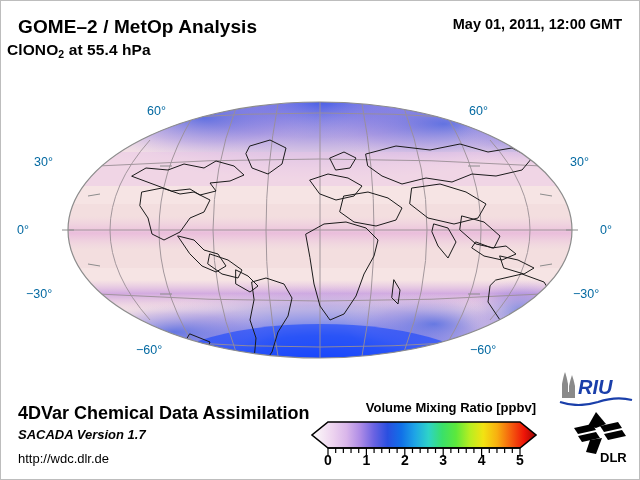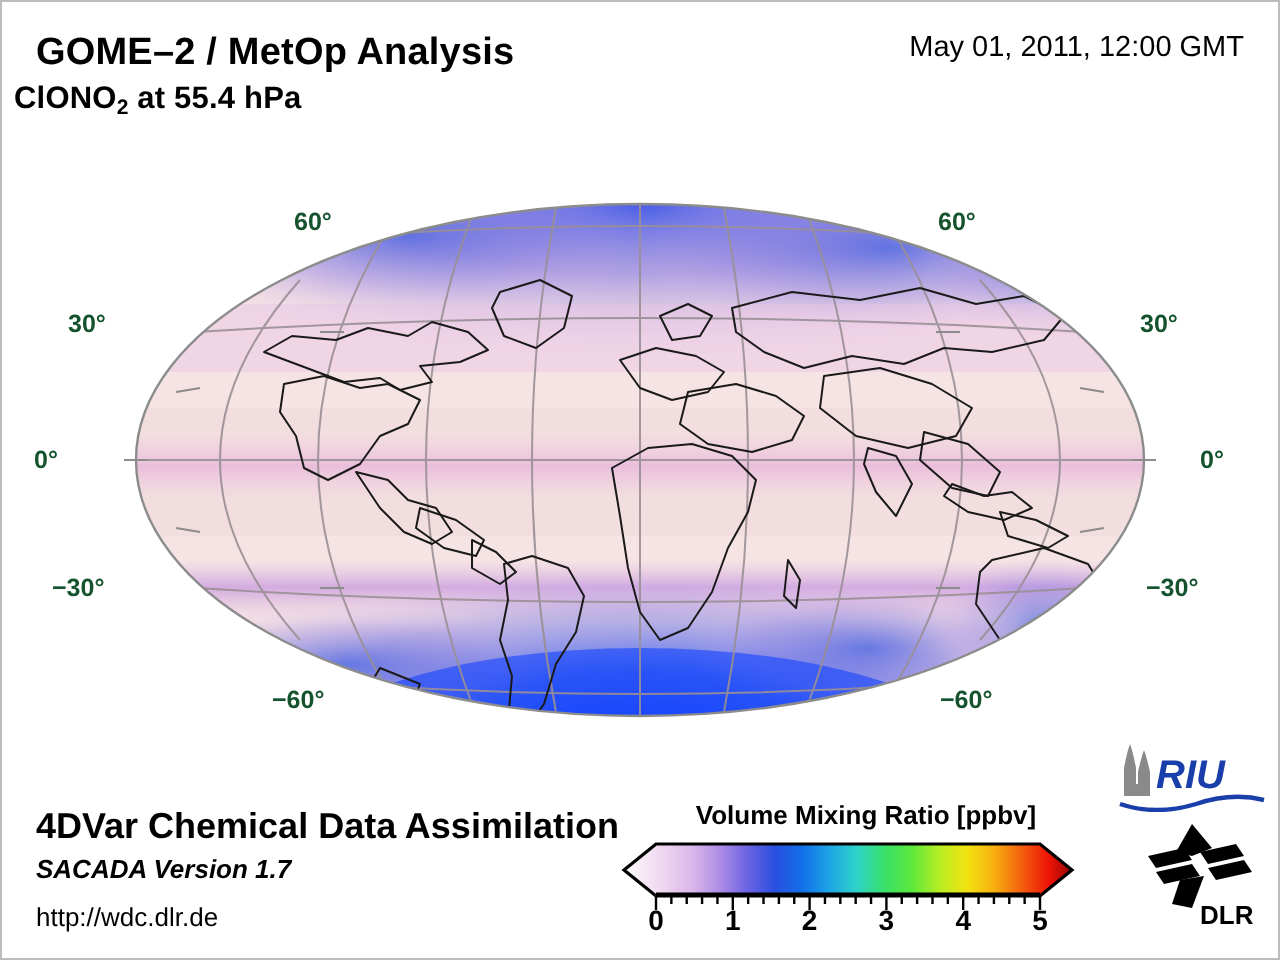--- a/index.html
+++ b/index.html
@@ -3,32 +3,32 @@
 <meta charset="utf-8">
 <style>
   html,body{margin:0;padding:0;background:#fff;}
   body{width:640px;height:480px;position:relative;overflow:hidden;
        font-family:"Liberation Sans",sans-serif;color:#000;}
   .frame{position:absolute;inset:0;border:1px solid #bdbdbd;box-sizing:border-box;}
 
   #title1{position:absolute;left:18px;top:16px;font-size:19px;font-weight:bold;letter-spacing:.1px;}
   #title2{position:absolute;left:7px;top:41px;font-size:15.5px;font-weight:bold;letter-spacing:.1px;}
   #title2 sub{font-size:10.5px;vertical-align:baseline;position:relative;top:3px;}
-  #datestamp{position:absolute;right:18px;top:16px;font-size:14.5px;font-weight:normal;}
+  #datestamp{position:absolute;right:18px;top:16px;font-size:14.5px;font-weight:bold;}
 
   #mapwrap{position:absolute;left:14px;top:84px;width:612px;height:298px;}
   #mapwrap svg{display:block;}
 
-  .latlab{position:absolute;font-size:12.5px;color:#14532d;white-space:nowrap;font-weight:bold;}
+  .latlab{position:absolute;font-size:12.5px;color:#0369a1;white-space:nowrap;}
 
   #foot1{position:absolute;left:18px;top:403px;font-size:18px;font-weight:bold;}
   #foot2{position:absolute;left:18px;top:427px;font-size:13px;font-weight:bold;font-style:italic;}
   #foot3{position:absolute;left:18px;top:451px;font-size:13px;font-weight:normal;}
 
-  #cbTitle{position:absolute;left:330px;top:400px;width:206px;text-align:center;
+  #cbTitle{position:absolute;left:330px;top:400px;width:206px;text-align:right;
            font-size:13px;font-weight:bold;}
   #cbWrap{position:absolute;left:310px;top:420px;width:228px;height:52px;}
   #cbTicks{position:absolute;left:310px;top:443px;width:228px;height:28px;}
   .ticklab{position:absolute;font-size:14px;font-weight:bold;top:9px;transform:translateX(-50%);}
 
   #riu{position:absolute;left:556px;top:372px;width:78px;height:34px;}
   #dlr{position:absolute;left:566px;top:410px;width:68px;height:54px;}
 </style>
 </head>
 <body>

